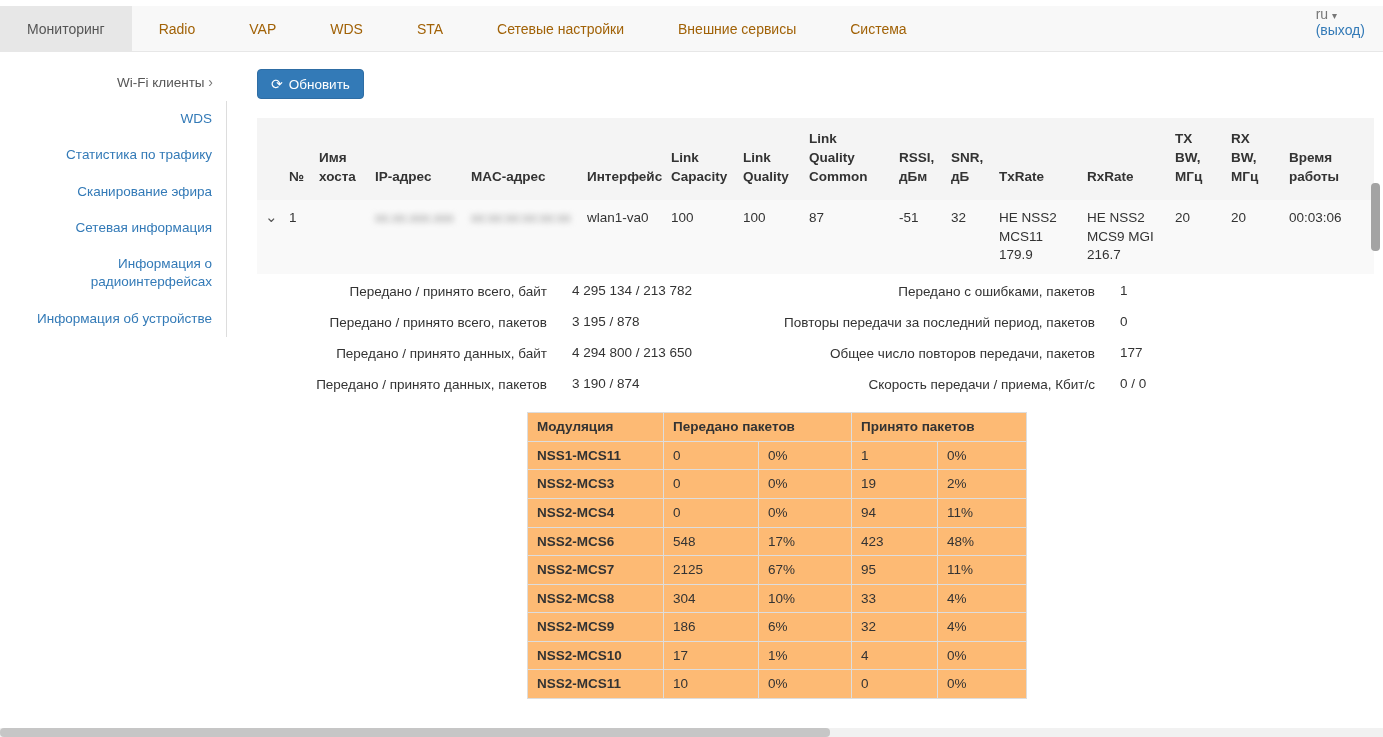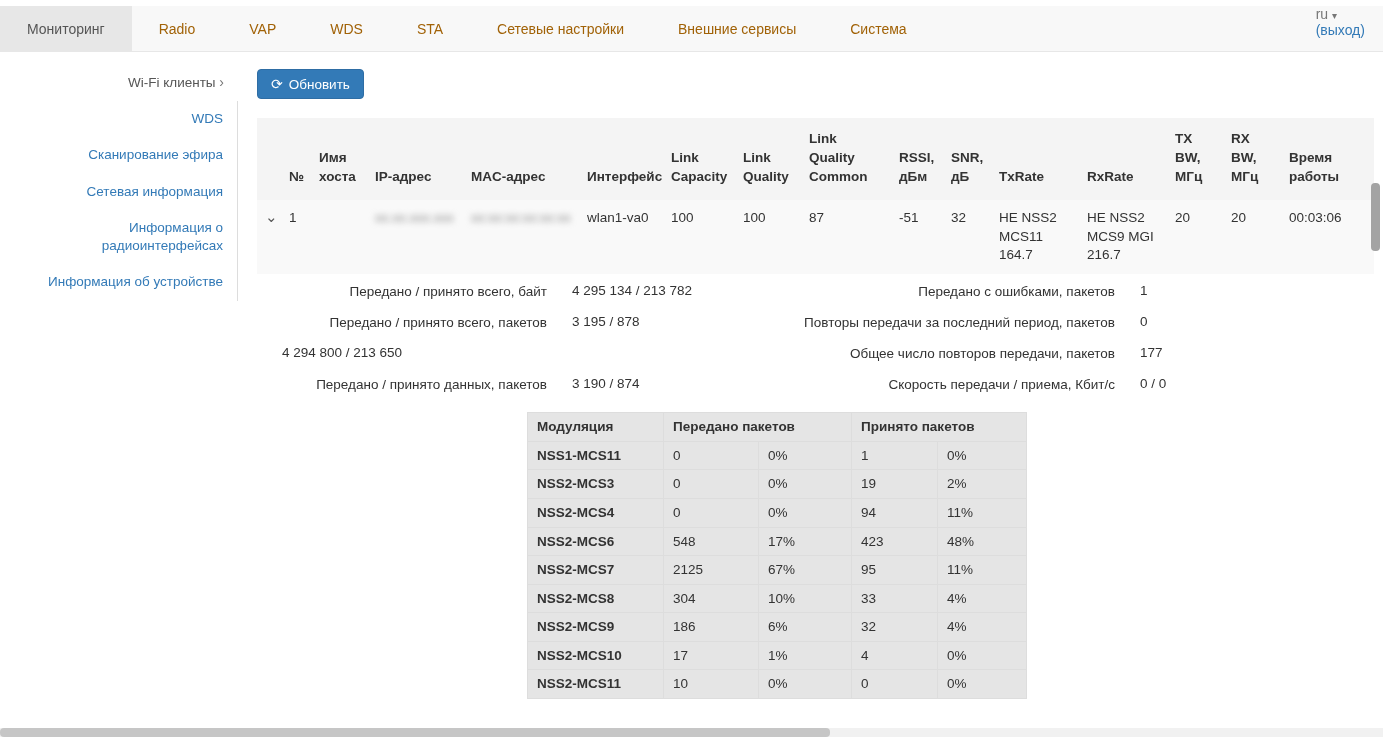--- a/index.html
+++ b/index.html
@@ -18,21 +18,21 @@
     padding:0 27px; display:flex; align-items:center;
     color:#a16207; font-size:14px; cursor:pointer; white-space:nowrap;
   }
   .nav-item.active { background:#e7e7e7; color:#555; }
   .nav-right { margin-left:auto; display:flex; align-items:center; padding-right:18px;flex-direction:column; }
   .lang { color:#777; font-size:14px; margin-right:28px; cursor:pointer; }
   .lang .caret { font-size:10px; color:#777; }
   .logout { color:#337ab7; font-size:14px; text-decoration:none; cursor:pointer; }
 
   
-  .sidebar { position:absolute; top:46px; left:12px; width:226px; padding-top:18px; text-align:right; }
+  .sidebar { position:absolute; top:46px; left:1px; width:226px; padding-top:18px; text-align:right; }
   .side-item {
     padding:9px 14px 9px 8px; color:#337ab7; cursor:pointer; line-height:1.35;
   }
   .side-item.current { color:#555; cursor:default; }
   .side-group { border-right:1px solid #ddd; }
   .chev { color:#777; font-size:14px; }
 
   
   .main { position:absolute; top:46px; left:257px; width:1118px; padding-top:23px; }
 
@@ -52,36 +52,36 @@
   }
   table.clients td {
     background:#f9f9f9; vertical-align:top;
     padding:9px 8px; line-height:1.4; font-size:13.5px;
   }
   td.chev-cell { text-align:center; padding-left:2px; padding-right:0; }
   .expand { color:#555; font-size:15px; cursor:pointer; line-height:1; }
   .blurred { filter:blur(3px); color:#8a8a8a; user-select:none; }
 
   
-  .details { display:flex; margin-top:6px;gap:20px; }
+  .details { display:flex; margin-top:6px; }
   .dcol { display:flex; flex-direction:column; }
   .drow { display:flex; min-height:31px; align-items:flex-start; }
   .dlabel { text-align:right; line-height:1.3; padding-top:3px; }
   .dvalue { padding-left:25px; padding-top:3px; }
   .dcol.left .dlabel { width:290px; }
   .dcol.left .dvalue { width:215px; }
   .dcol.right { margin-left:8px; }
   .dcol.right .dlabel { width:325px; }
   .dcol.right .dvalue { width:130px; }
 
   
   table.mod { border-collapse:collapse; margin:8px 0 0 270px; table-layout:fixed; }
   table.mod th, table.mod td {
     border:1px solid #ddd; padding:5px 9px; text-align:left;
-    font-size:13.5px; line-height:1.3; background:#e5e5e5;
+    font-size:13.5px; line-height:1.3; background:#fdba74;
   }
   table.mod th { font-weight:bold; }
   table.mod td.mod-name { font-weight:bold; }
   .w-mod { width:136px; } .w-txc { width:95px; } .w-txp { width:93px; }
   .w-rxc { width:86px; } .w-rxp { width:89px; }
 
   
   .vscroll-thumb {
     position:absolute; right:3px; top:183px; width:9px; height:68px;
     background:#a3a3a3; border-radius:4px;
@@ -110,20 +110,21 @@
   </div>
 </div>
 
 <div class="sidebar">
   <div class="side-item current">
     <span>Wi-Fi клиенты</span>
     <span class="chev">›</span>
   </div>
   <div class="side-group">
     <div class="side-item">WDS</div>
+    <div class="side-item">Статистика по трафику</div>
     <div class="side-item">Сканирование эфира</div>
     <div class="side-item">Сетевая информация</div>
     <div class="side-item">Информация о радиоинтерфейсах</div>
     <div class="side-item">Информация об устройстве</div>
   </div>
 </div>
 
 <div class="main">
 
   <button class="btn-refresh">
@@ -178,40 +179,41 @@
         <td>1</td>
         <td></td>
         <td><span class="blurred">xx.xx.xxx.xxx</span></td>
         <td><span class="blurred">xx:xx:xx:xx:xx:xx</span></td>
         <td>wlan1-va0</td>
         <td>100</td>
         <td>100</td>
         <td>87</td>
         <td>-51</td>
         <td>32</td>
-        <td>HE NSS2 MCS11 164.7</td>
+        <td>HE NSS2 MCS11 179.9</td>
         <td>HE NSS2 MCS9 MGI 216.7</td>
         <td>20</td>
         <td>20</td>
         <td>00:03:06</td>
       </tr>
     </tbody>
   </table>
 
   <div class="details">
     <div class="dcol left">
       <div class="drow">
         <div class="dlabel">Передано / принято всего, байт</div>
         <div class="dvalue">4 295 134 / 213 782</div>
       </div>
       <div class="drow">
         <div class="dlabel">Передано / принято всего, пакетов</div>
         <div class="dvalue">3 195 / 878</div>
       </div>
       <div class="drow">
+        <div class="dlabel">Передано / принято данных, байт</div>
         <div class="dvalue">4 294 800 / 213 650</div>
       </div>
       <div class="drow">
         <div class="dlabel">Передано / принято данных, пакетов</div>
         <div class="dvalue">3 190 / 874</div>
       </div>
     </div>
     <div class="dcol right">
       <div class="drow">
         <div class="dlabel">Передано с ошибками, пакетов</div>

